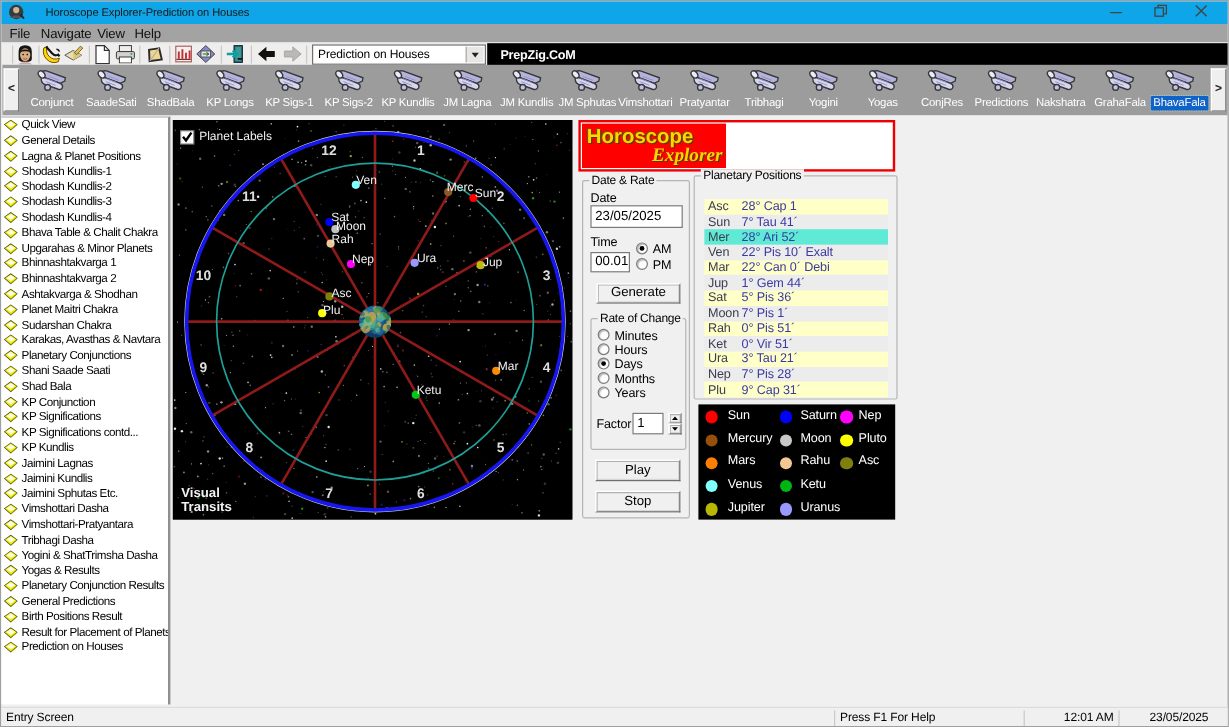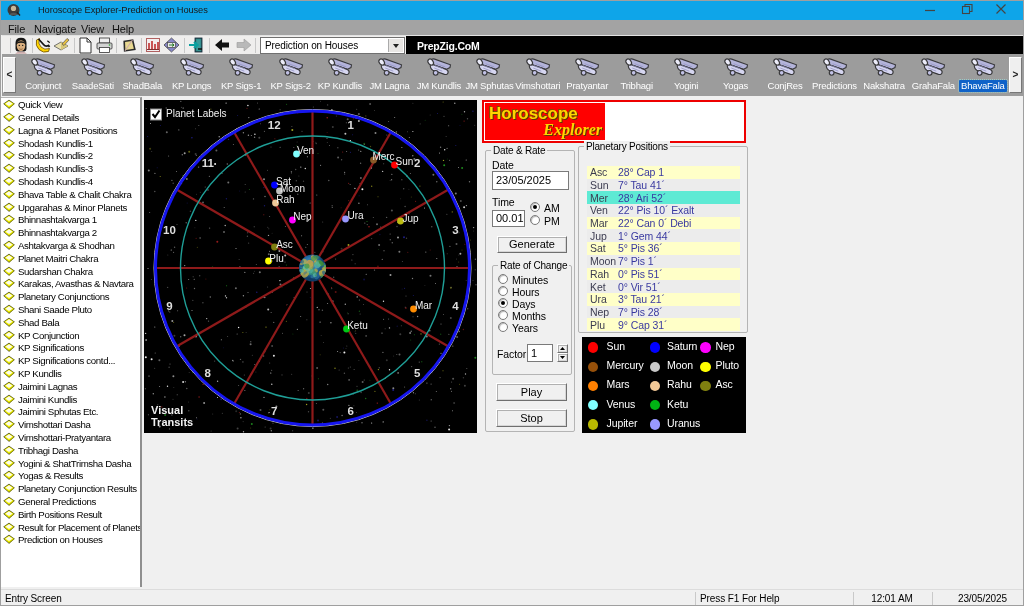--- a/index.html
+++ b/index.html
@@ -377,21 +377,21 @@
       <span>Planetary Conjunctions</span>
     </div>
     <div class="si" style="top:205.2px">
       <svg width="12" height="11" viewBox="0 0 13 11" style="flex:0 0 12px">
         <polygon points="6.5,0.3 12.7,4.8 6.5,10.2 0.3,4.8" fill="#3c3c20"></polygon>
         <polygon points="6.5,1.1 11.8,4.8 6.5,9.3 1.2,4.8" fill="#f0f000"></polygon>
         <polygon points="6.5,1.9 10.4,4.6 6.5,7.2 2.6,4.6" fill="#ffffd0"></polygon>
         <polygon points="6.5,2.6 9.2,4.5 6.5,6.2 3.8,4.5" fill="#fbfbf0"></polygon>
         <polygon points="11.8,4.8 6.5,9.3 6.5,10.2 12.7,4.8" fill="#9a9a08"></polygon>
       </svg>
-      <span>Shani Saade Pluto</span>
+      <span>Shani Saade Saati</span>
     </div>
     <div class="si" style="top:218.0px">
       <svg width="12" height="11" viewBox="0 0 13 11" style="flex:0 0 12px">
         <polygon points="6.5,0.3 12.7,4.8 6.5,10.2 0.3,4.8" fill="#3c3c20"></polygon>
         <polygon points="6.5,1.1 11.8,4.8 6.5,9.3 1.2,4.8" fill="#f0f000"></polygon>
         <polygon points="6.5,1.9 10.4,4.6 6.5,7.2 2.6,4.6" fill="#ffffd0"></polygon>
         <polygon points="6.5,2.6 9.2,4.5 6.5,6.2 3.8,4.5" fill="#fbfbf0"></polygon>
         <polygon points="11.8,4.8 6.5,9.3 6.5,10.2 12.7,4.8" fill="#9a9a08"></polygon>
       </svg>
       <span>Shad Bala</span>
@@ -1533,16 +1533,16 @@
     <div class="ld" style="left:5.9px;top:82.1px;background:#b8b800"></div>
     <div class="ll" style="left:24.5px;top:79.8px">Jupiter</div>
     <div class="ld" style="left:67.8px;top:82.1px;background:#9898ff"></div>
     <div class="ll" style="left:85px;top:79.8px">Uranus</div>
   </div>
 <div id="status" class="abs">
   <span style="left:4px">Entry Screen</span>
   <div class="sep" style="left:694px"></div>
   <span style="left:699px">Press F1 For Help</span>
   <div class="sep" style="left:852px"></div>
-  <span style="left:855px;width:72px;text-align:center">12:01 AM</span>
+  <span style="left:855px;width:72px;text-align:right">12:01 AM</span>
   <div class="sep" style="left:931px"></div>
   <span style="left:934px;width:72px;text-align:right">23/05/2025</span>
 </div>
 
 </body></html>

